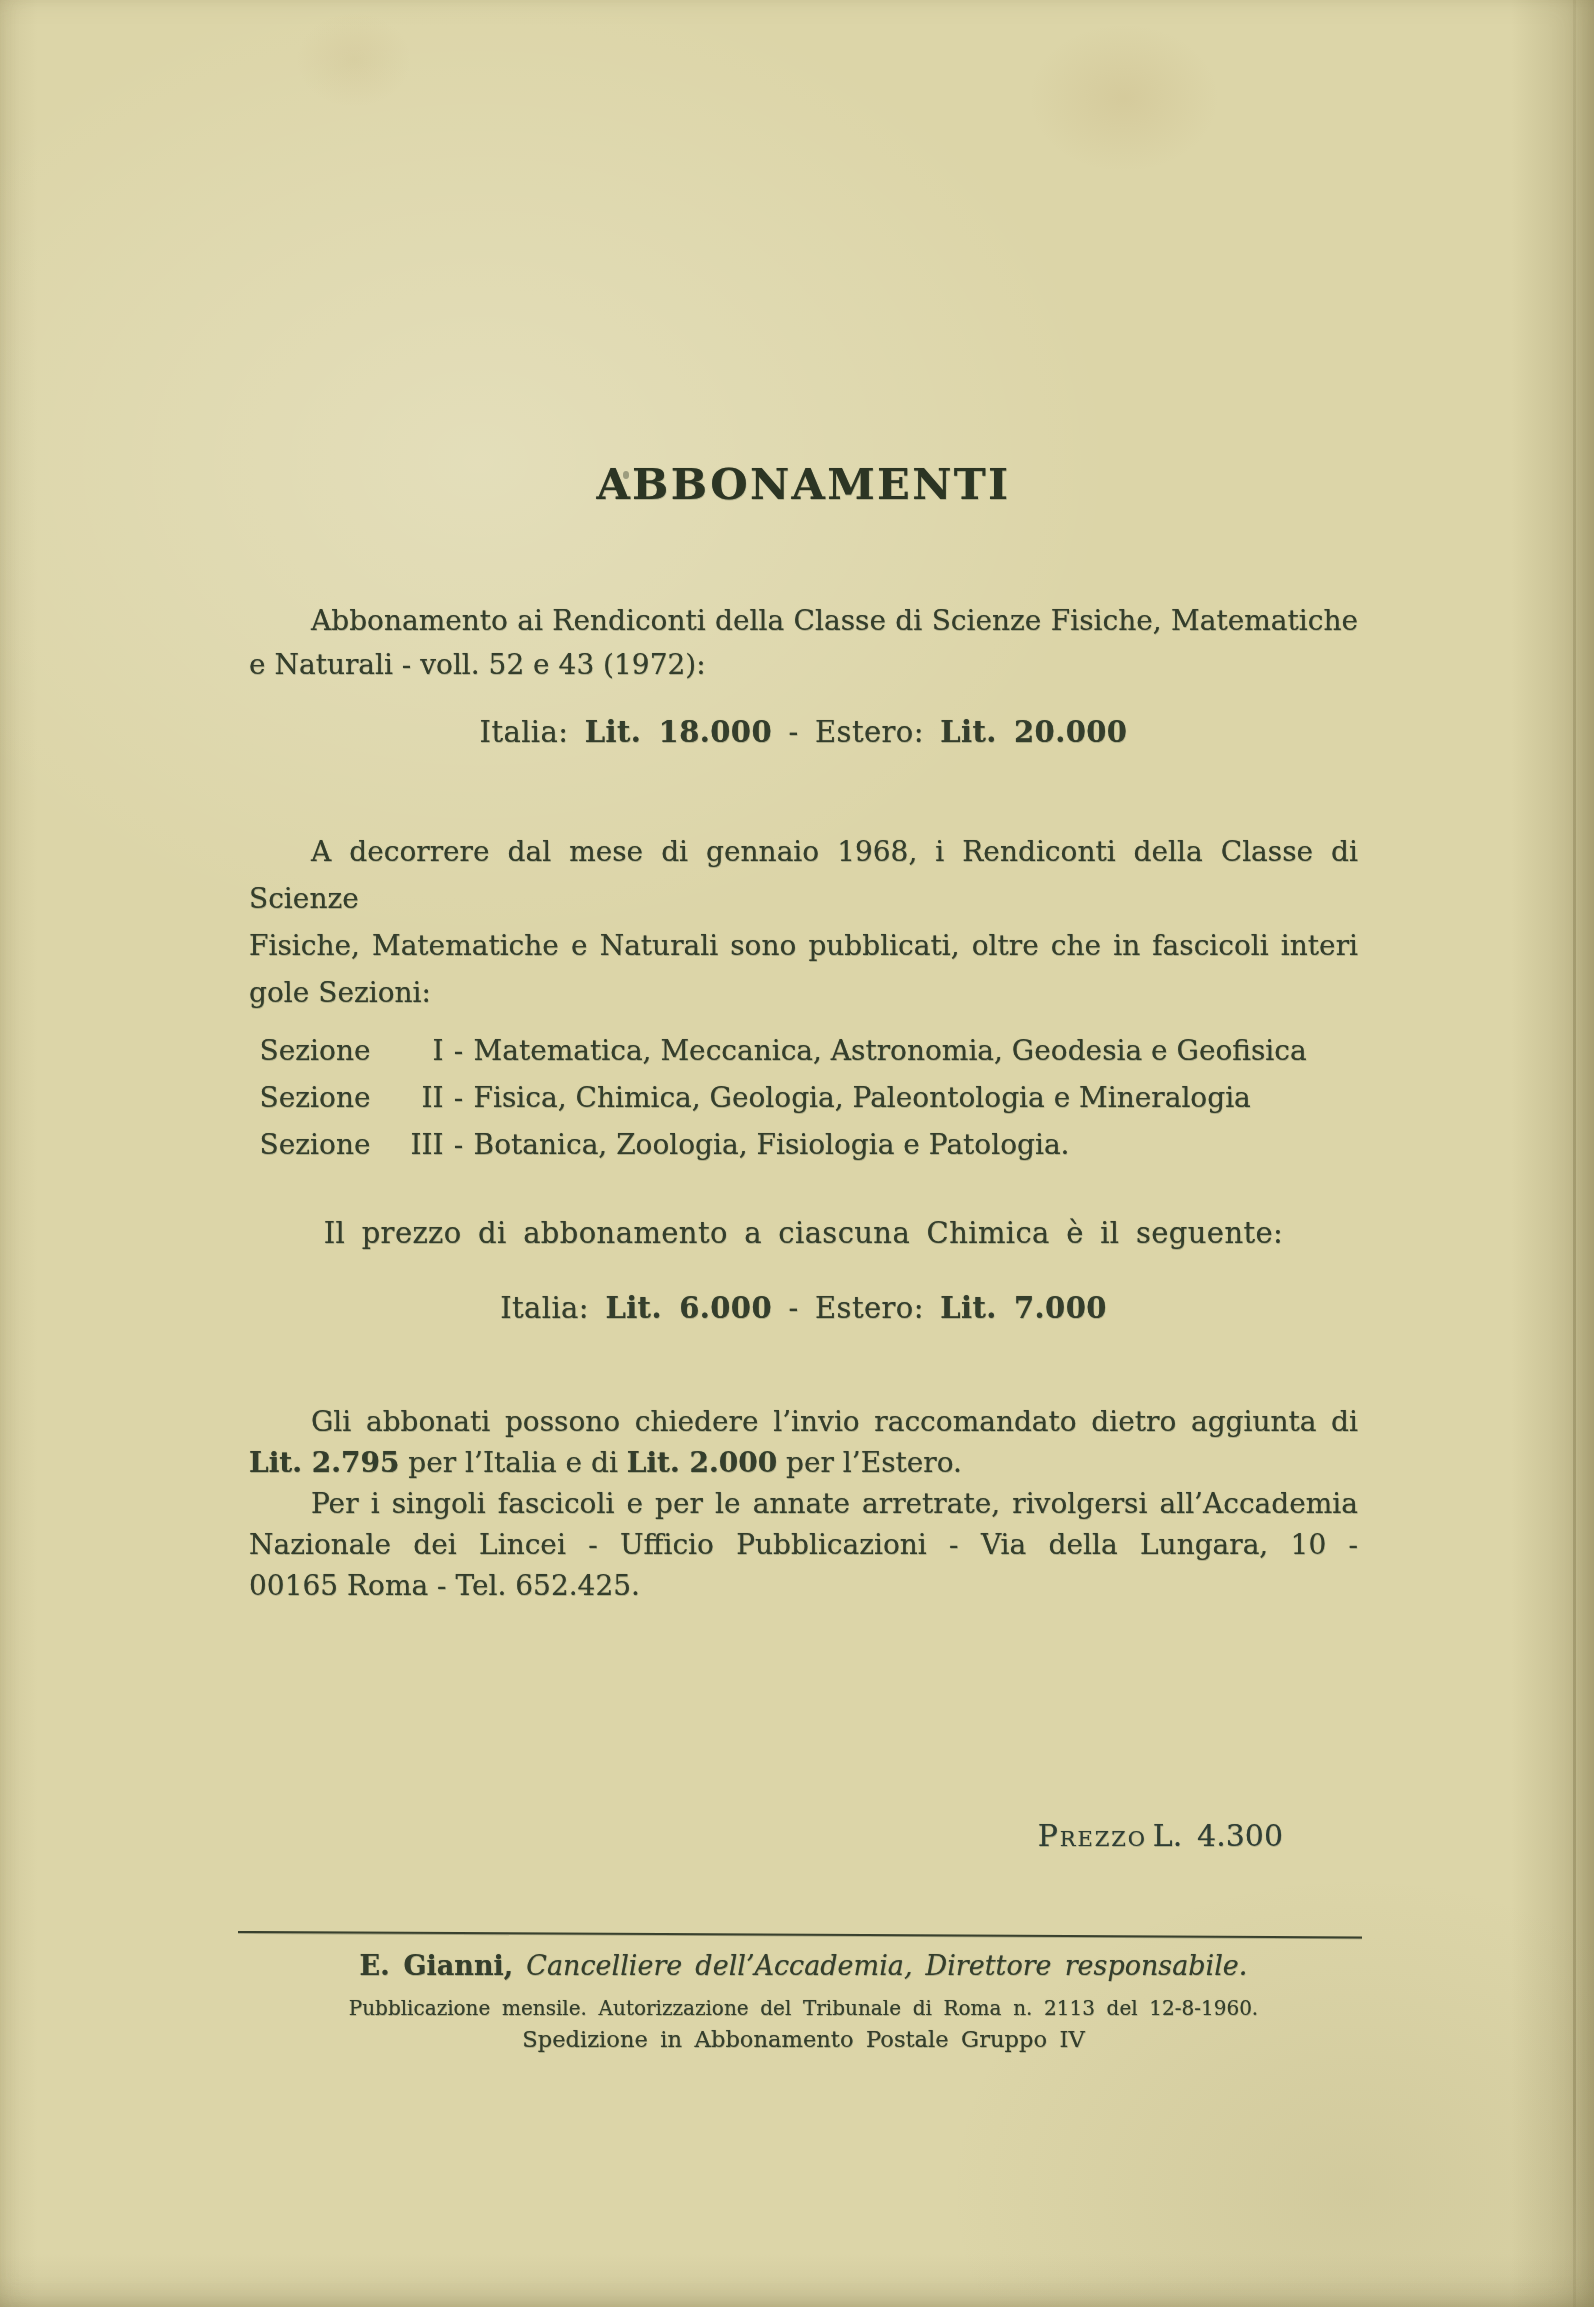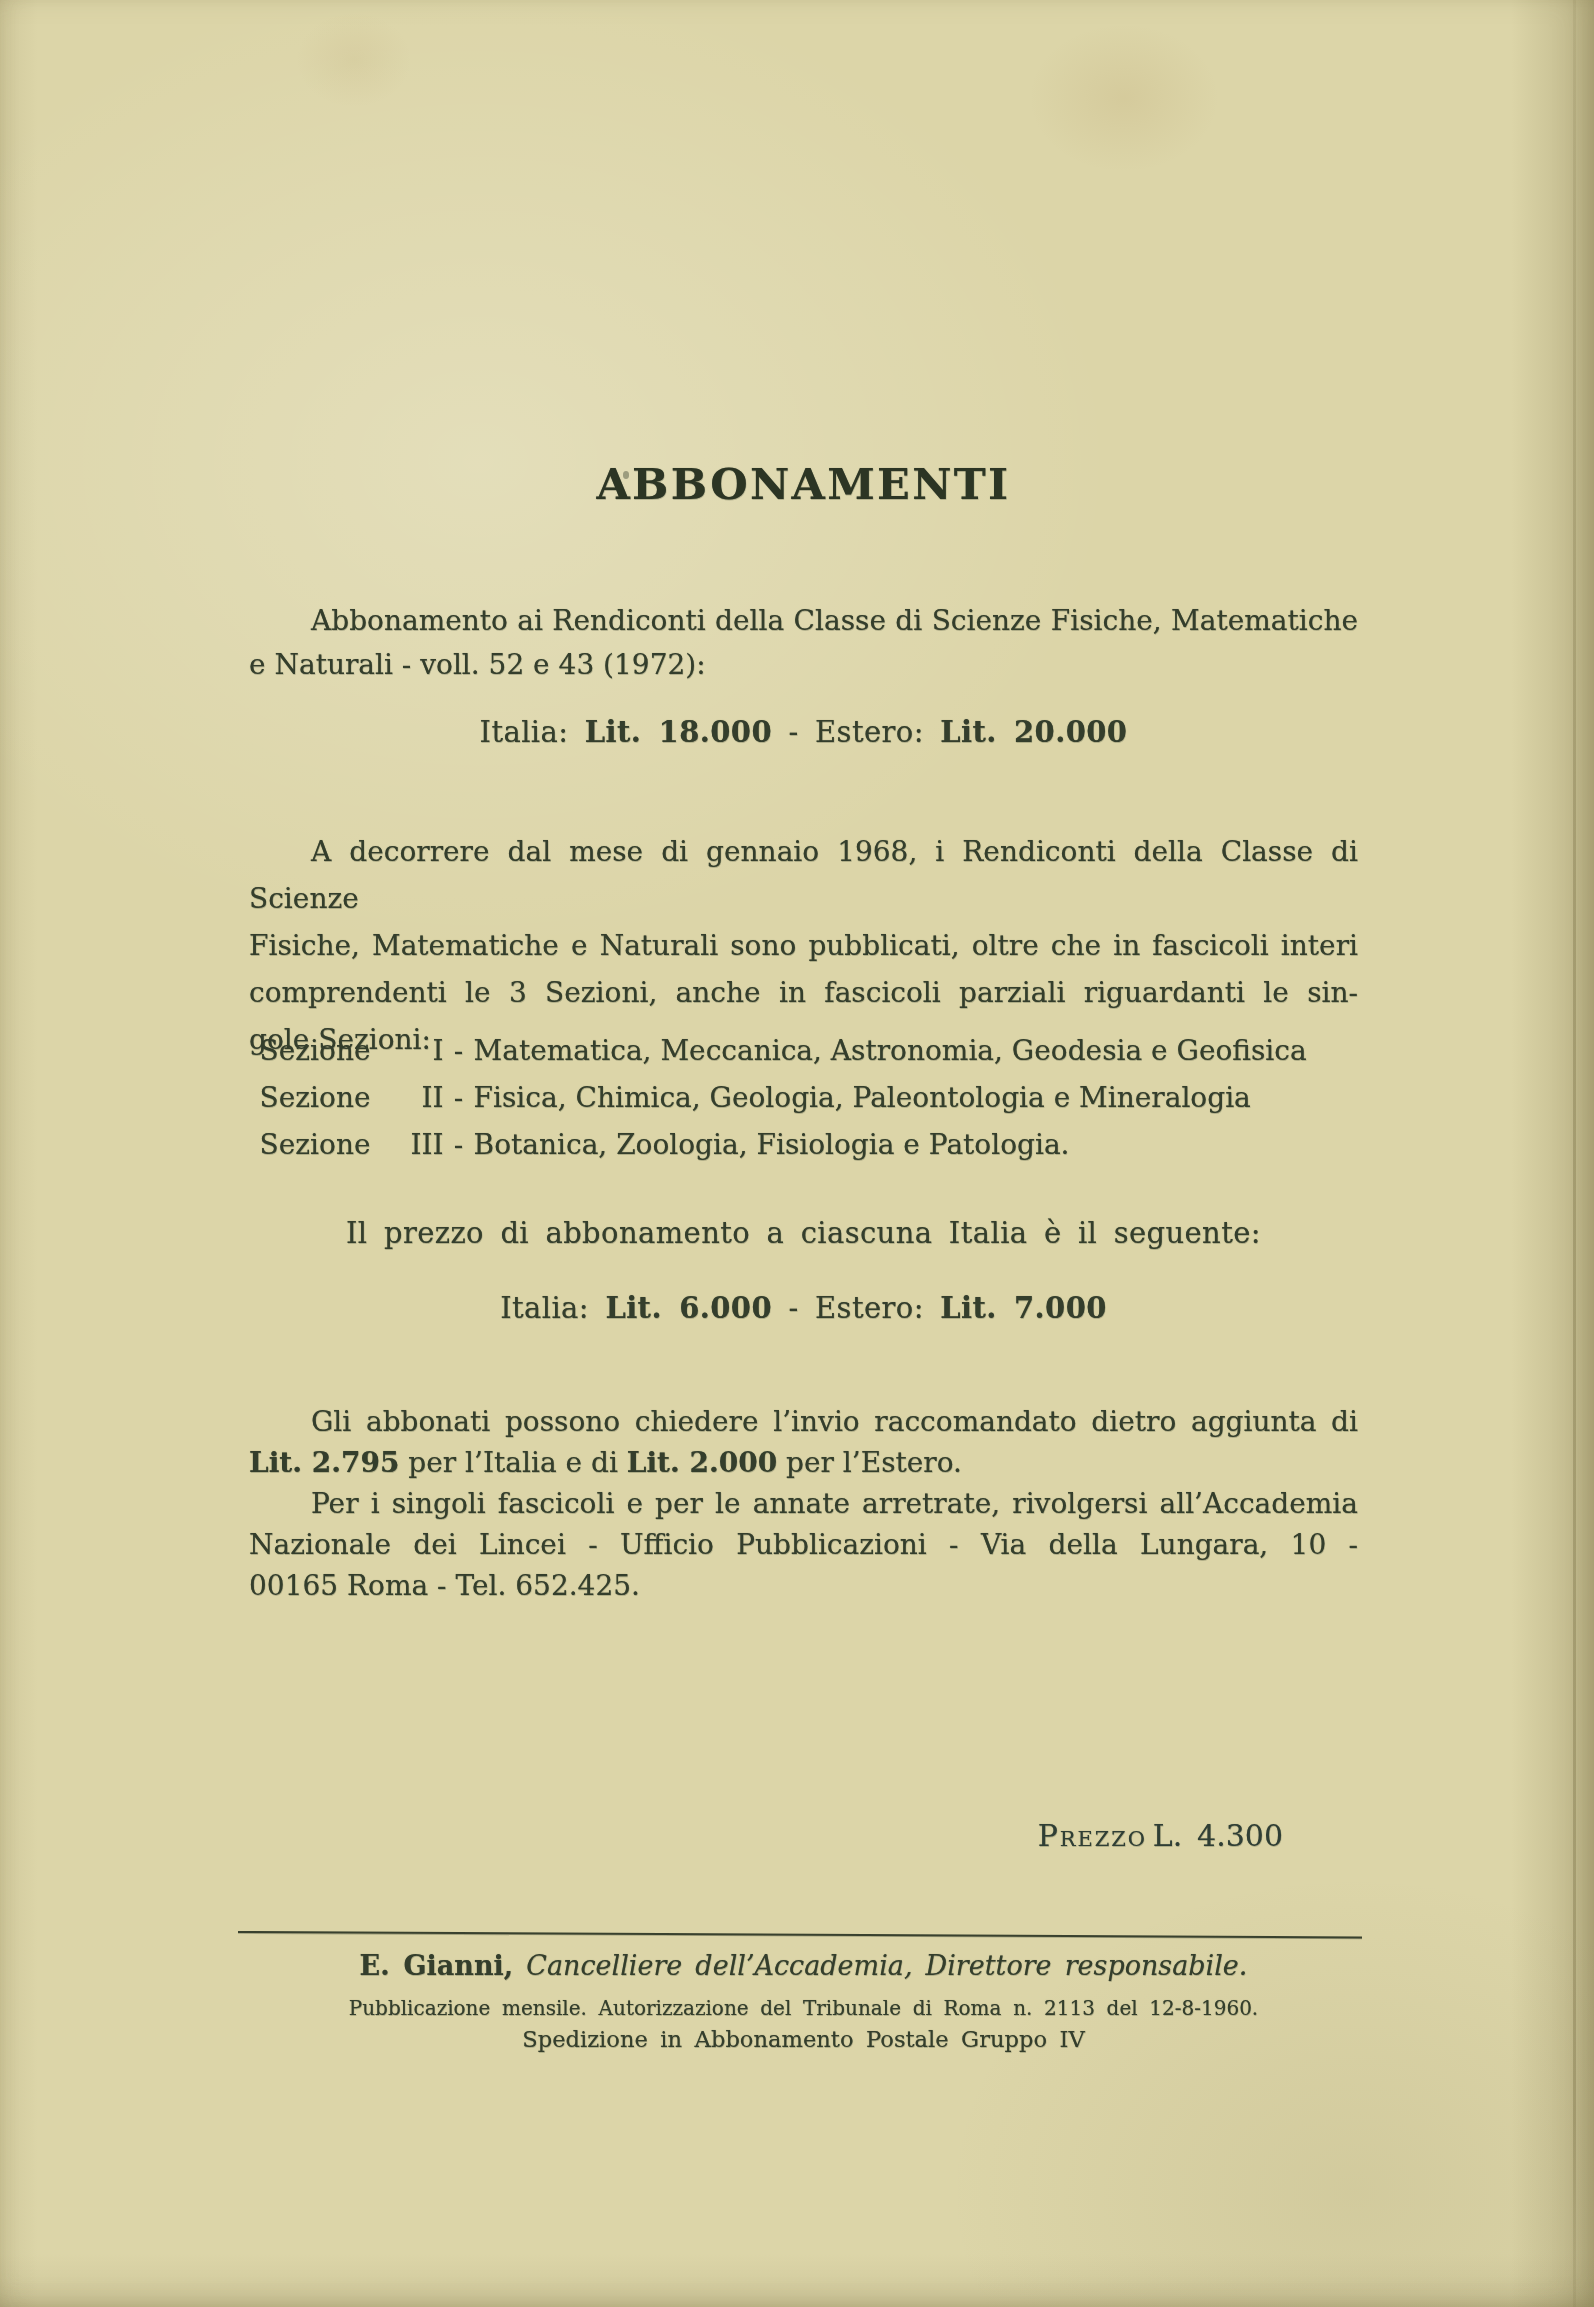--- a/index.html
+++ b/index.html
@@ -150,21 +150,20 @@
     <div class="block intro bodytext">
       <div class="justify indent">Abbonamento ai Rendiconti della Classe di Scienze Fisiche, Matematiche</div>
       <div>e Naturali - voll. 52 e 43 (1972):</div>
     </div>
 
     <div class="block price-line price-volumes"><span class="seg-n">Italia: </span><span class="seg-b">Lit. 18.000</span><span class="seg-n"> - Estero: </span><span class="seg-b">Lit. 20.000</span></div>
 
     <div class="block para-decorrere bodytext">
       <div class="justify indent">A decorrere dal mese di gennaio 1968, i Rendiconti della Classe di Scienze</div>
       <div class="justify">Fisiche, Matematiche e Naturali sono pubblicati, oltre che in fascicoli interi</div>
-      <div class="justify">comprendenti le 3 Sezioni, anche in fascicoli parziali riguardanti le sin-</div>
       <div>gole Sezioni:</div>
     </div>
 
     <div class="block sezioni">
       <div class="sezione-row">
         <span class="sezione-label">Sezione</span>
         <span class="sezione-num">I</span>
         <span class="sezione-sep">-</span>
         <span class="sezione-text">Matematica, Meccanica, Astronomia, Geodesia e Geofisica</span>
       </div>
@@ -175,21 +174,21 @@
         <span class="sezione-text">Fisica, Chimica, Geologia, Paleontologia e Mineralogia</span>
       </div>
       <div class="sezione-row">
         <span class="sezione-label">Sezione</span>
         <span class="sezione-num">III</span>
         <span class="sezione-sep">-</span>
         <span class="sezione-text">Botanica, Zoologia, Fisiologia e Patologia.</span>
       </div>
     </div>
 
-    <div class="block price-line price-intro">Il prezzo di abbonamento a ciascuna Italia è il seguente:</div>
+    <div class="block price-line price-intro">Il prezzo di abbonamento a ciascuna Chimica è il seguente:</div>
 
     <div class="block price-line price-sections"><span class="seg-n">Italia: </span><span class="seg-b">Lit. 6.000</span><span class="seg-n"> - Estero: </span><span class="seg-b">Lit. 7.000</span></div>
 
     <div class="block para-abbonati bodytext">
       <div class="justify indent"><span class="seg-n">Gli abbonati possono chiedere l’invio raccomandato dietro aggiunta di</span></div>
       <div><span class="seg-b">Lit. 2.795</span><span class="seg-n"> per l’Italia e di </span><span class="seg-b">Lit. 2.000</span><span class="seg-n"> per l’Estero.</span></div>
       <div class="justify indent"><span class="seg-n">Per i singoli fascicoli e per le annate arretrate, rivolgersi all’Accademia</span></div>
       <div class="justify"><span class="seg-n">Nazionale dei Lincei - Ufficio Pubblicazioni - Via della Lungara, 10 -</span></div>
       <div><span class="seg-n">00165 Roma - Tel. 652.425.</span></div>
     </div>

